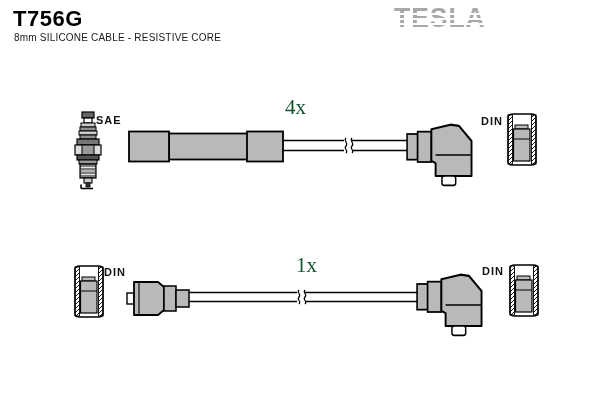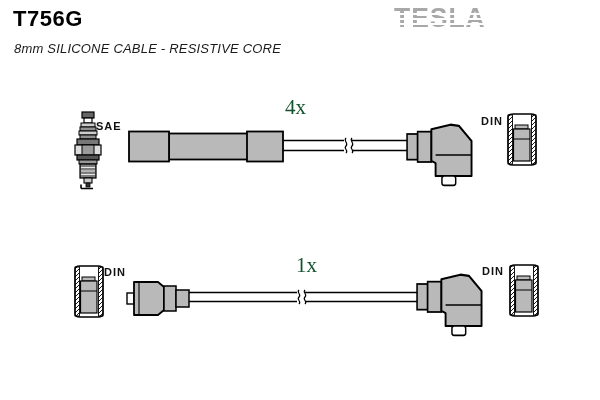--- a/index.html
+++ b/index.html
@@ -5,21 +5,21 @@
   html,body{margin:0;padding:0;}
   body{
     width:600px;height:400px;background:#ffffff;position:relative;
     font-family:"Liberation Sans", sans-serif;color:#000;overflow:hidden;
   }
   .abs{position:absolute;}
   .part-number{
     left:13px;top:6px;font-size:22px;font-weight:bold;letter-spacing:0.5px;
   }
   .subtitle{
-    left:14px;top:41px;font-size:13px;letter-spacing:0.2px;color:#1a1a1a;font-style:italic;
+    left:14px;top:32px;font-size:10px;letter-spacing:0.2px;color:#1a1a1a;
   }
   .tesla-logo{left:394px;top:7px;width:104px;height:24px;}
   .tesla-text{
     position:absolute;left:0;top:0;font-weight:bold;font-size:27px;line-height:23px;
     color:#a8a8a8;letter-spacing:1px;transform:scaleX(0.98);transform-origin:left;
     font-family:"Liberation Sans", sans-serif;
   }
   .tesla-stripe{position:absolute;left:-2px;right:0;height:2px;background:#ffffff;}
   .qty-label{font-size:21px;color:#14532d;font-family:Liberation Serif, serif;}
   .conn-label{font-size:11px;font-weight:bold;letter-spacing:1px;color:#111;}
@@ -64,21 +64,21 @@
   <rect x="6" y="34" width="26" height="10" fill="#ddd" stroke="#000" stroke-width="1.2"></rect>
   <rect x="13" y="34" width="12" height="10" fill="#9a9a9a" stroke="#000" stroke-width="1"></rect>
   <rect x="8" y="44" width="22" height="5" fill="#555" stroke="#000" stroke-width="1.2"></rect>
   <rect x="10" y="49" width="18" height="4" fill="#999" stroke="#000" stroke-width="1"></rect>
   <rect x="11" y="53" width="16" height="14" fill="#7d7d7d" stroke="#000" stroke-width="1.2"></rect>
   <path d="M12,56.5 h14 M12,60 h14 M12,63.5 h14" stroke="#e8e8e8" stroke-width="1.2" fill="none"></path>
   <rect x="15" y="67" width="8" height="5" fill="#ccc" stroke="#000" stroke-width="1.1"></rect>
   <rect x="17" y="72" width="4" height="4" fill="#333" stroke="#000" stroke-width="0.8"></rect>
   <path d="M12,77.5 h12 M12,77.5 v-4" stroke="#000" stroke-width="1.6" fill="none"></path>
 </svg>
-<div class="abs conn-label" style="left:96px;top:120px">SAE</div>
+<div class="abs conn-label" style="left:96px;top:114px">SAE</div>
 
 <div class="abs qty-label" style="left:285px;top:95px">4x</div>
 
 <svg style="left:128px;top:130px" width="156" height="33" viewBox="0 0 156 33">
   <rect x="41" y="3.5" width="79" height="26" fill="#b9b9b9" stroke="#000" stroke-width="1.8"></rect>
   <rect x="1" y="1.5" width="40" height="30" fill="#b9b9b9" stroke="#000" stroke-width="1.8"></rect>
   <rect x="119" y="1.5" width="36" height="30" fill="#b9b9b9" stroke="#000" stroke-width="1.8"></rect>
 </svg>
 
 <svg style="left:406px;top:120px" width="74" height="70" viewBox="0 0 70 60" preserveAspectRatio="none">

